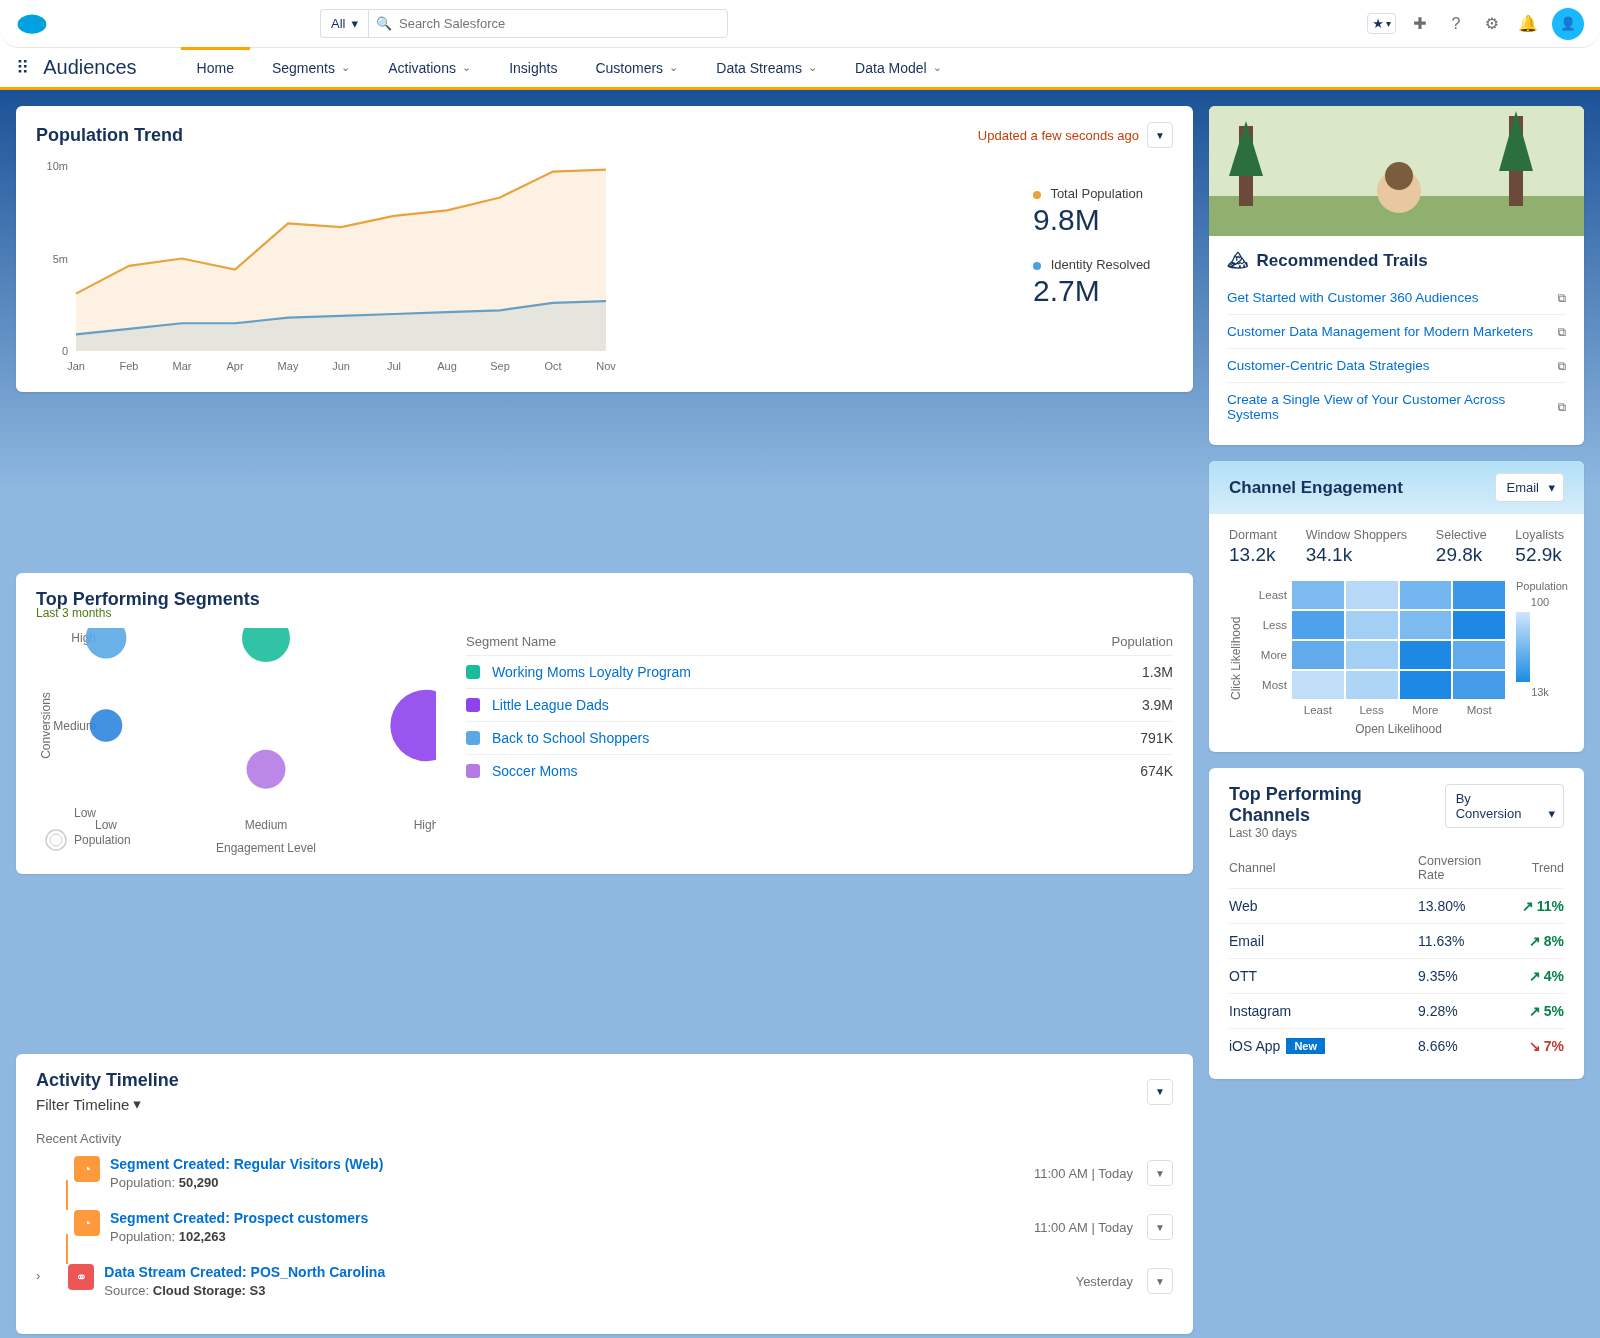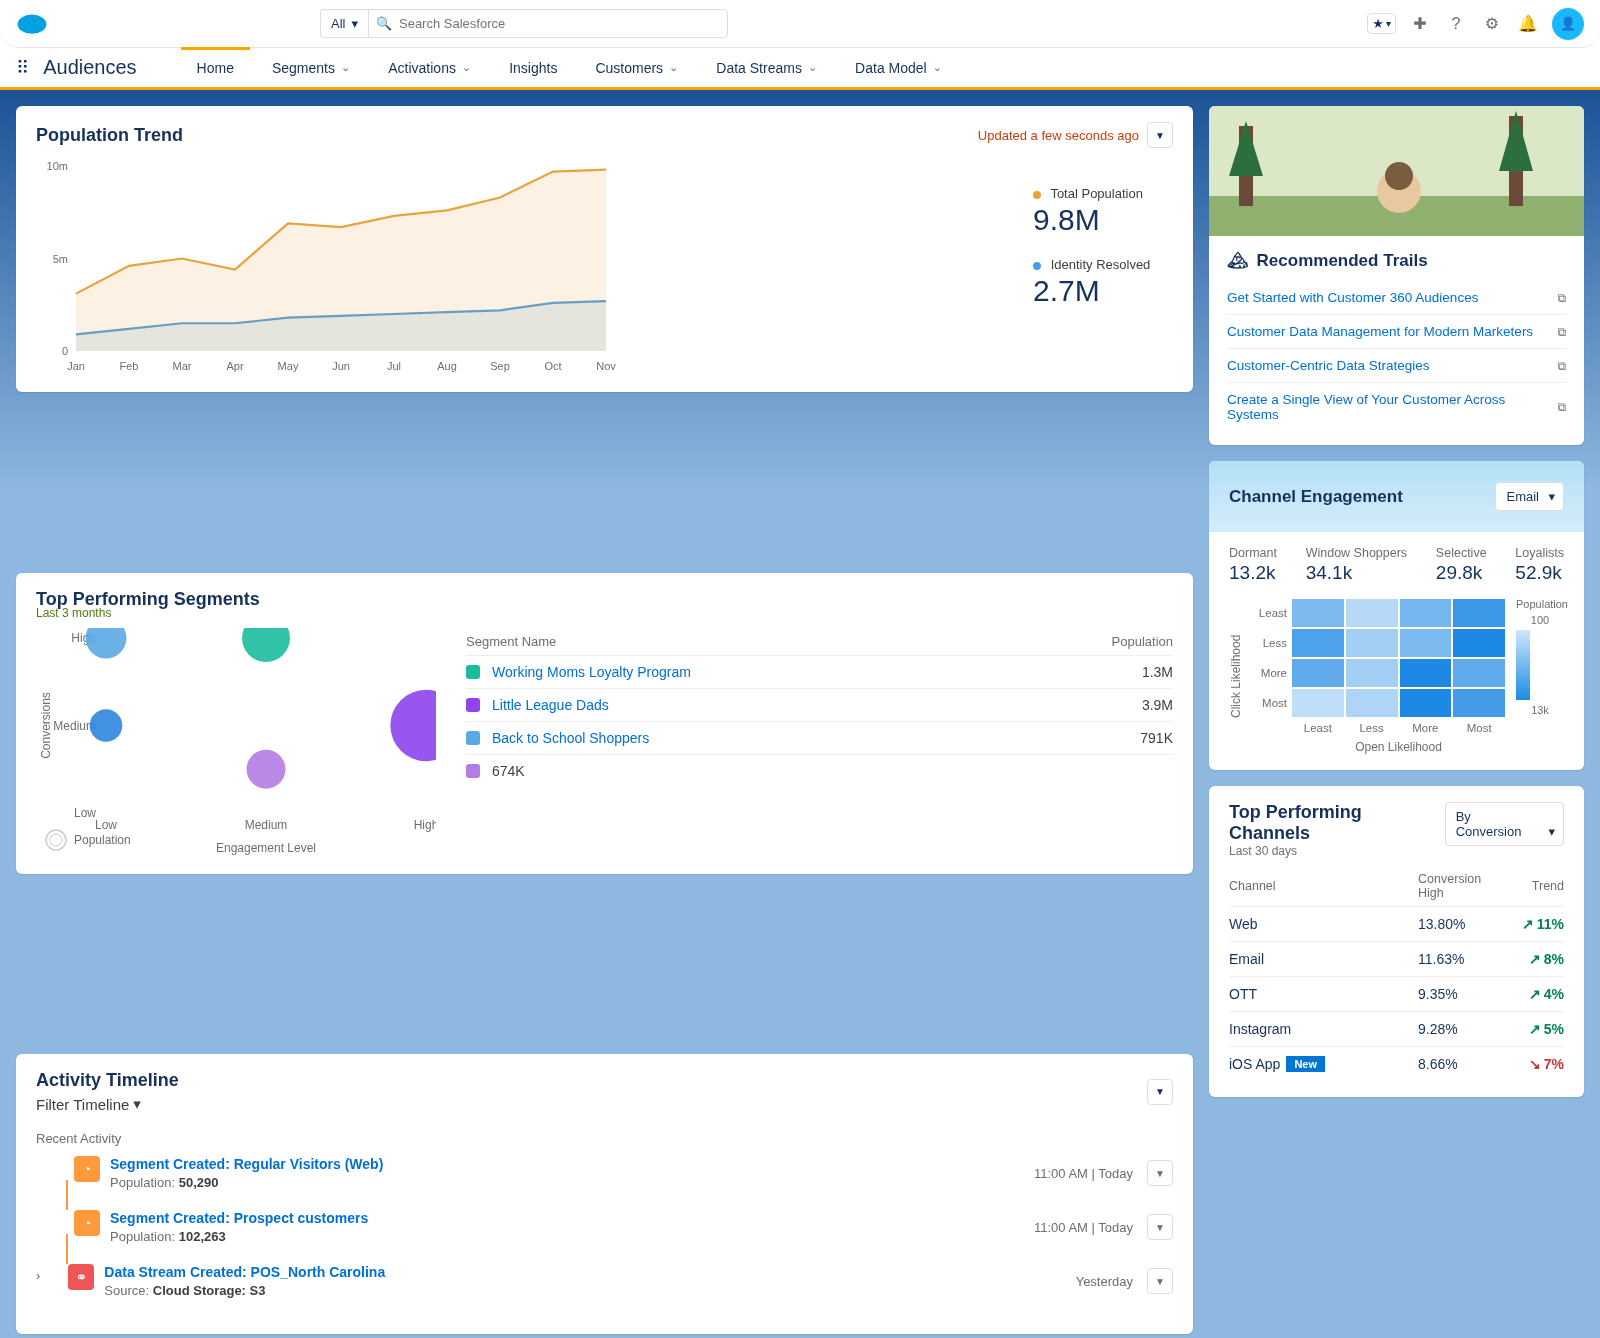--- a/index.html
+++ b/index.html
@@ -70,21 +70,21 @@
 
 
 .hero-card { background:#fff; border-radius:6px; overflow:hidden; box-shadow:0 1px 2px rgba(0,0,0,0.1); }
 .hero-img { height:130px; background:linear-gradient(#a5d5a5, #7fb87f); position:relative; overflow:hidden; }
 .rec-trails { padding:14px 18px; }
 .rec-title { font-size:17px; font-weight:600; margin-bottom:10px; display:flex; align-items:center; gap:8px; }
 .trail-link { display:flex; justify-content:space-between; align-items:center; padding:9px 0; border-bottom:1px solid #eee; color:#0070d2; font-size:13.5px; cursor:pointer; }
 .trail-link:last-child { border-bottom:none; }
 .ext-icon { color:#706e6b; font-size:12px; }
 
-.ce-header { background:linear-gradient(#b3e0f7,#d5edfa); margin:-16px -20px 14px -20px; padding:21px 20px; border-radius:6px 6px 0 0; display:flex; justify-content:space-between; align-items:center; }
+.ce-header { background:linear-gradient(#b3e0f7,#d5edfa); margin:-16px -20px 14px -20px; padding:12px 20px; border-radius:6px 6px 0 0; display:flex; justify-content:space-between; align-items:center; }
 .ce-title { font-size:17px; font-weight:700; color:#16325c; }
 .ce-select { background:#fff; border:1px solid #d8dde6; border-radius:4px; padding:6px 24px 6px 10px; cursor:pointer; position:relative; font-size:13px; }
 
 .ce-stats { display:flex; justify-content:space-between; margin-bottom:14px; }
 .ce-stat-lbl { color:#706e6b; font-size:12.5px; }
 .ce-stat-val { font-size:19px; color:#16325c; margin-top:2px; }
 
 .heatmap-wrap { display:flex; gap:10px; }
 .hm-ylabel { writing-mode:vertical-rl; transform:rotate(180deg); font-size:12px; color:#706e6b; text-align:center; }
 .hm-grid { flex:1; }
@@ -279,20 +279,21 @@
     <span class="seg-name">Little League Dads</span>
     <span class="seg-pop">3.9M</span>
   </div>
               <div class="seg-row">
     <span class="seg-swatch" style="background:#5aa9e6"></span>
     <span class="seg-name">Back to School Shoppers</span>
     <span class="seg-pop">791K</span>
   </div>
               <div class="seg-row">
     <span class="seg-swatch" style="background:#b57be4"></span>
+    <span class="seg-name">Soccer Moms</span>
     <span class="seg-pop">674K</span>
   </div>
             </div>
         </div>
       </div>
     </div>
 
     <div class="card">
       <div class="timeline-header-row">
         <div>
@@ -494,21 +495,21 @@
           <div class="tpc-sub">Last 30 days</div>
         </div>
         <div class="ce-select">
           <span>By Conversion</span>
           <span style="position:absolute;right:8px">▾</span>
         </div>
       </div>
       <div class="tpc-table">
         <div class="tpc-head">
           <div class="tpc-ch">Channel</div>
-          <div class="tpc-cr">Conversion High</div>
+          <div class="tpc-cr">Conversion Rate</div>
           <div class="tpc-tr" style="color:#706e6b;font-weight:normal">Trend</div>
         </div>
         <div id="tpc-rows">
             <div class="tpc-row">
     <div class="tpc-ch">
                 <span>Web</span>
               </div>
     <div class="tpc-cr">13.80%</div>
     <div class="tpc-tr up">
                 <span class="arrow-up">↗</span>

